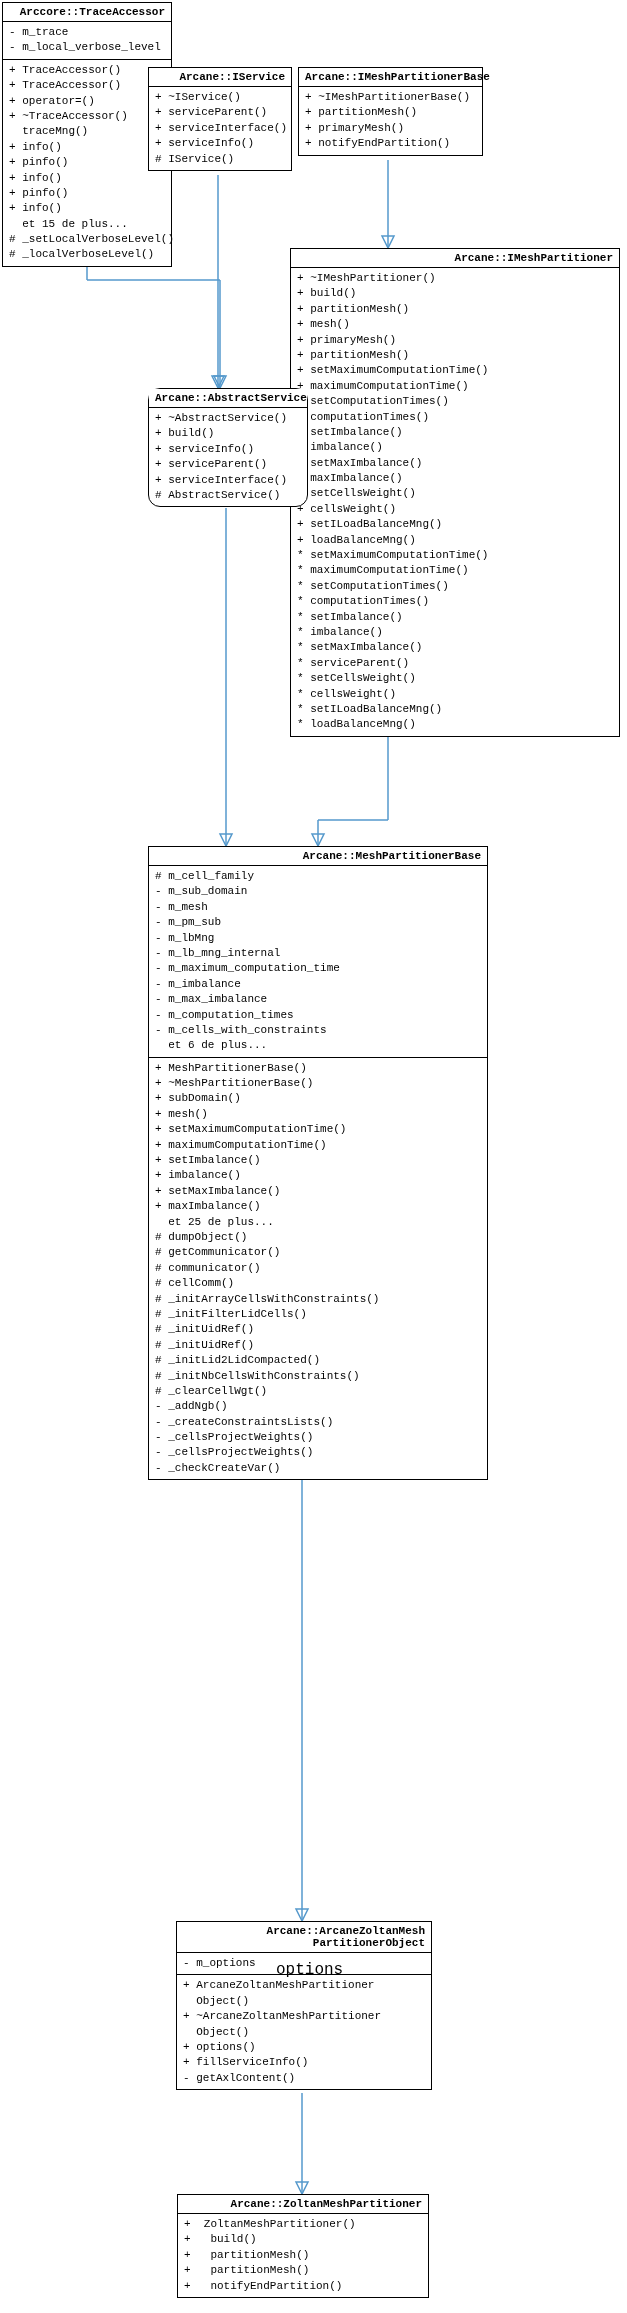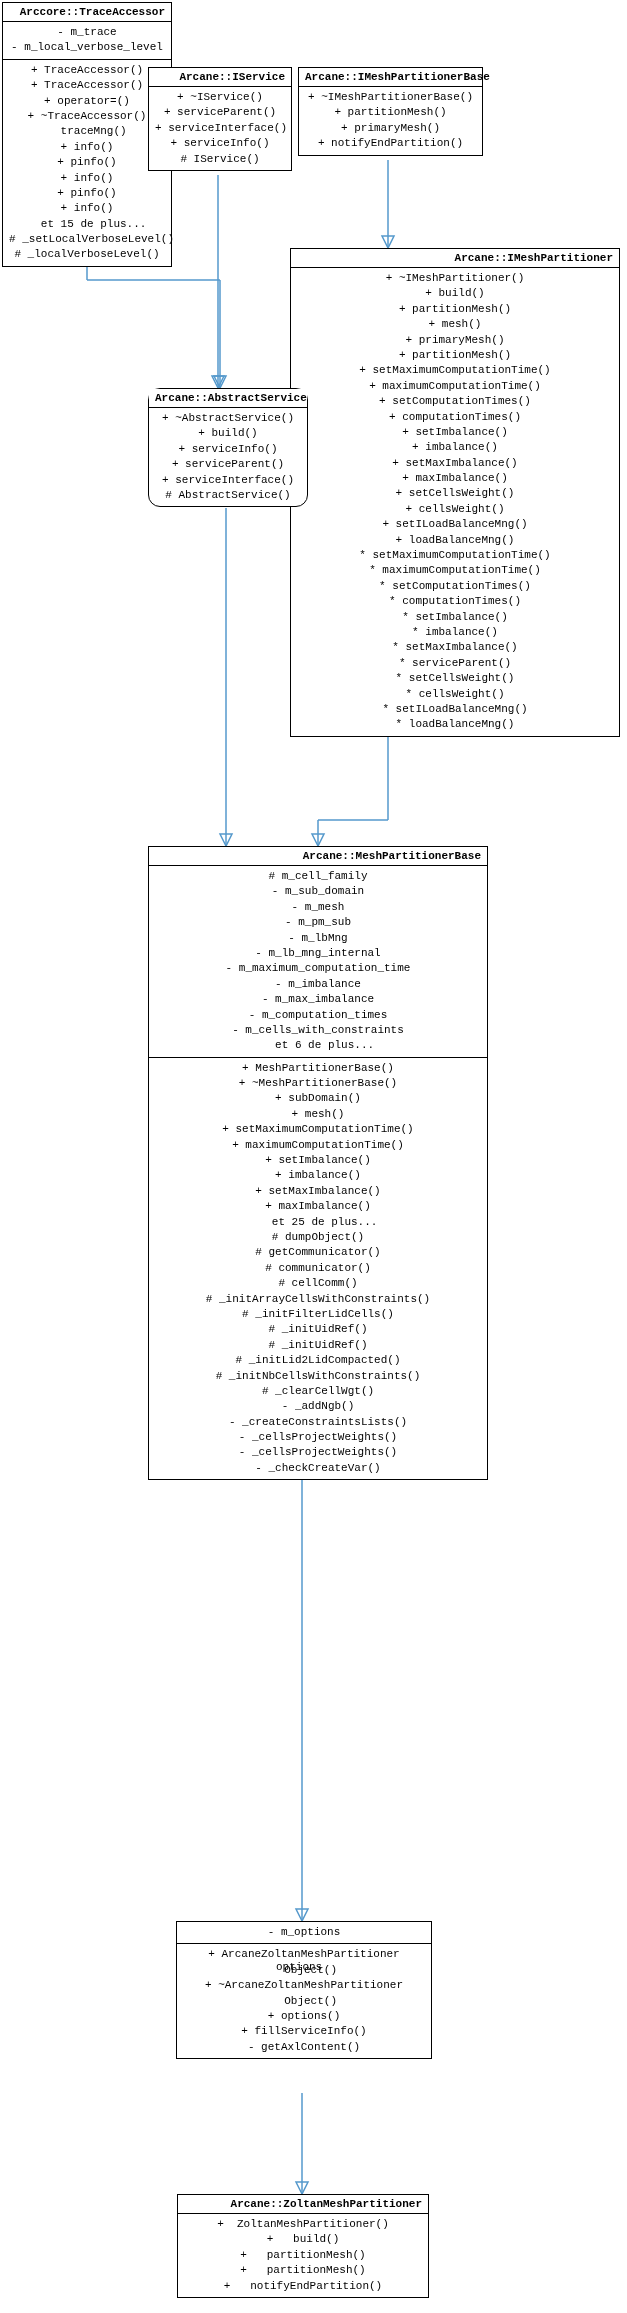--- a/index.html
+++ b/index.html
@@ -26,21 +26,20 @@
     .uml-box-header {
       background: #ffffff;
       border-bottom: 1px solid #000000;
       padding: 3px 6px;
       text-align: right;
       font-weight: bold;
     }
     .uml-box-section {
       border-bottom: 1px solid #000000;
       padding: 3px 6px;
-      text-align: center;
     }
     .uml-box-section:last-child {
       border-bottom: none;
     }
     .uml-box-section div {
       line-height: 1.4;
       white-space: nowrap;
     }
     
     .arrows-svg {
@@ -220,35 +219,38 @@
       <div># _clearCellWgt()</div>
       <div>- _addNgb()</div>
       <div>- _createConstraintsLists()</div>
       <div>- _cellsProjectWeights()</div>
       <div>- _cellsProjectWeights()</div>
       <div>- _checkCreateVar()</div>
     </div>
   </div>
 
   <div class="uml-box" style="left:176px; top:1921px; width:256px;">
+    <div class="uml-box-header">
+      Arcane::ArcaneZoltanMesh<br>PartitionerObject
+    </div>
     <div class="uml-box-section">
       <div>- m_options</div>
     </div>
     <div class="uml-box-section">
       <div>+ ArcaneZoltanMeshPartitioner</div>
       <div>&nbsp;&nbsp;Object()</div>
       <div>+ ~ArcaneZoltanMeshPartitioner</div>
       <div>&nbsp;&nbsp;Object()</div>
       <div>+ options()</div>
       <div>+ fillServiceInfo()</div>
       <div>- getAxlContent()</div>
     </div>
   </div>
 
-  <div style="position:absolute; left:276px; top:1961px; font-size:11px; font-family:'Courier New',monospace;">options</div>
+  <div style="position:absolute; left:276px; top:1961px; font-size:16px; font-family:'Courier New',monospace;">options</div>
 
   <div class="uml-box" style="left:177px; top:2194px; width:252px;">
     <div class="uml-box-header">Arcane::ZoltanMeshPartitioner</div>
     <div class="uml-box-section">
       <div>+&nbsp;&nbsp;ZoltanMeshPartitioner()</div>
       <div>+&nbsp;&nbsp; build()</div>
       <div>+&nbsp;&nbsp; partitionMesh()</div>
       <div>+&nbsp;&nbsp; partitionMesh()</div>
       <div>+&nbsp;&nbsp; notifyEndPartition()</div>
     </div>

